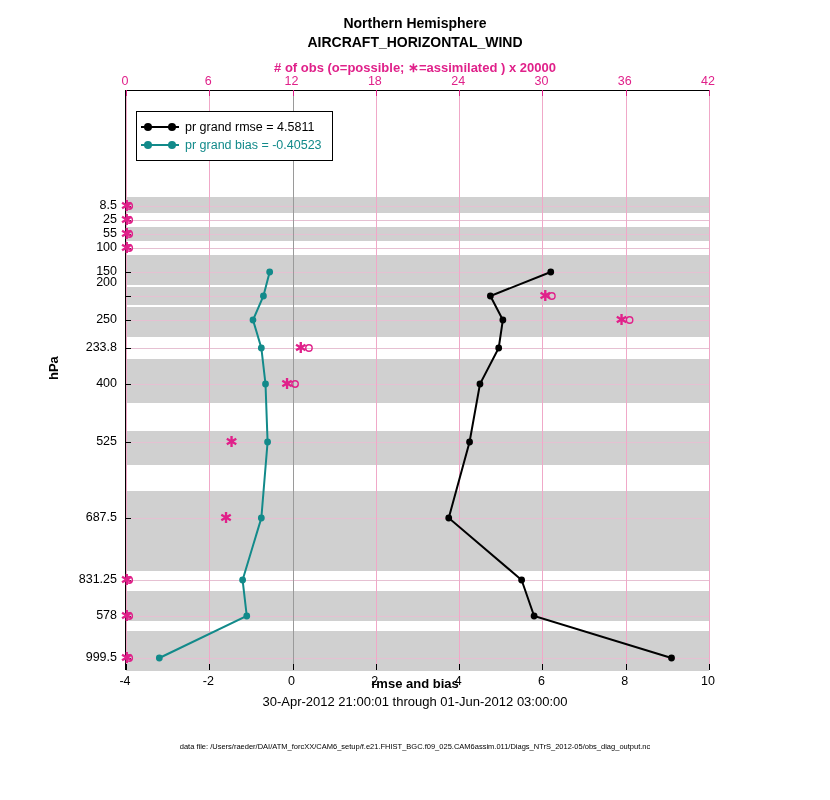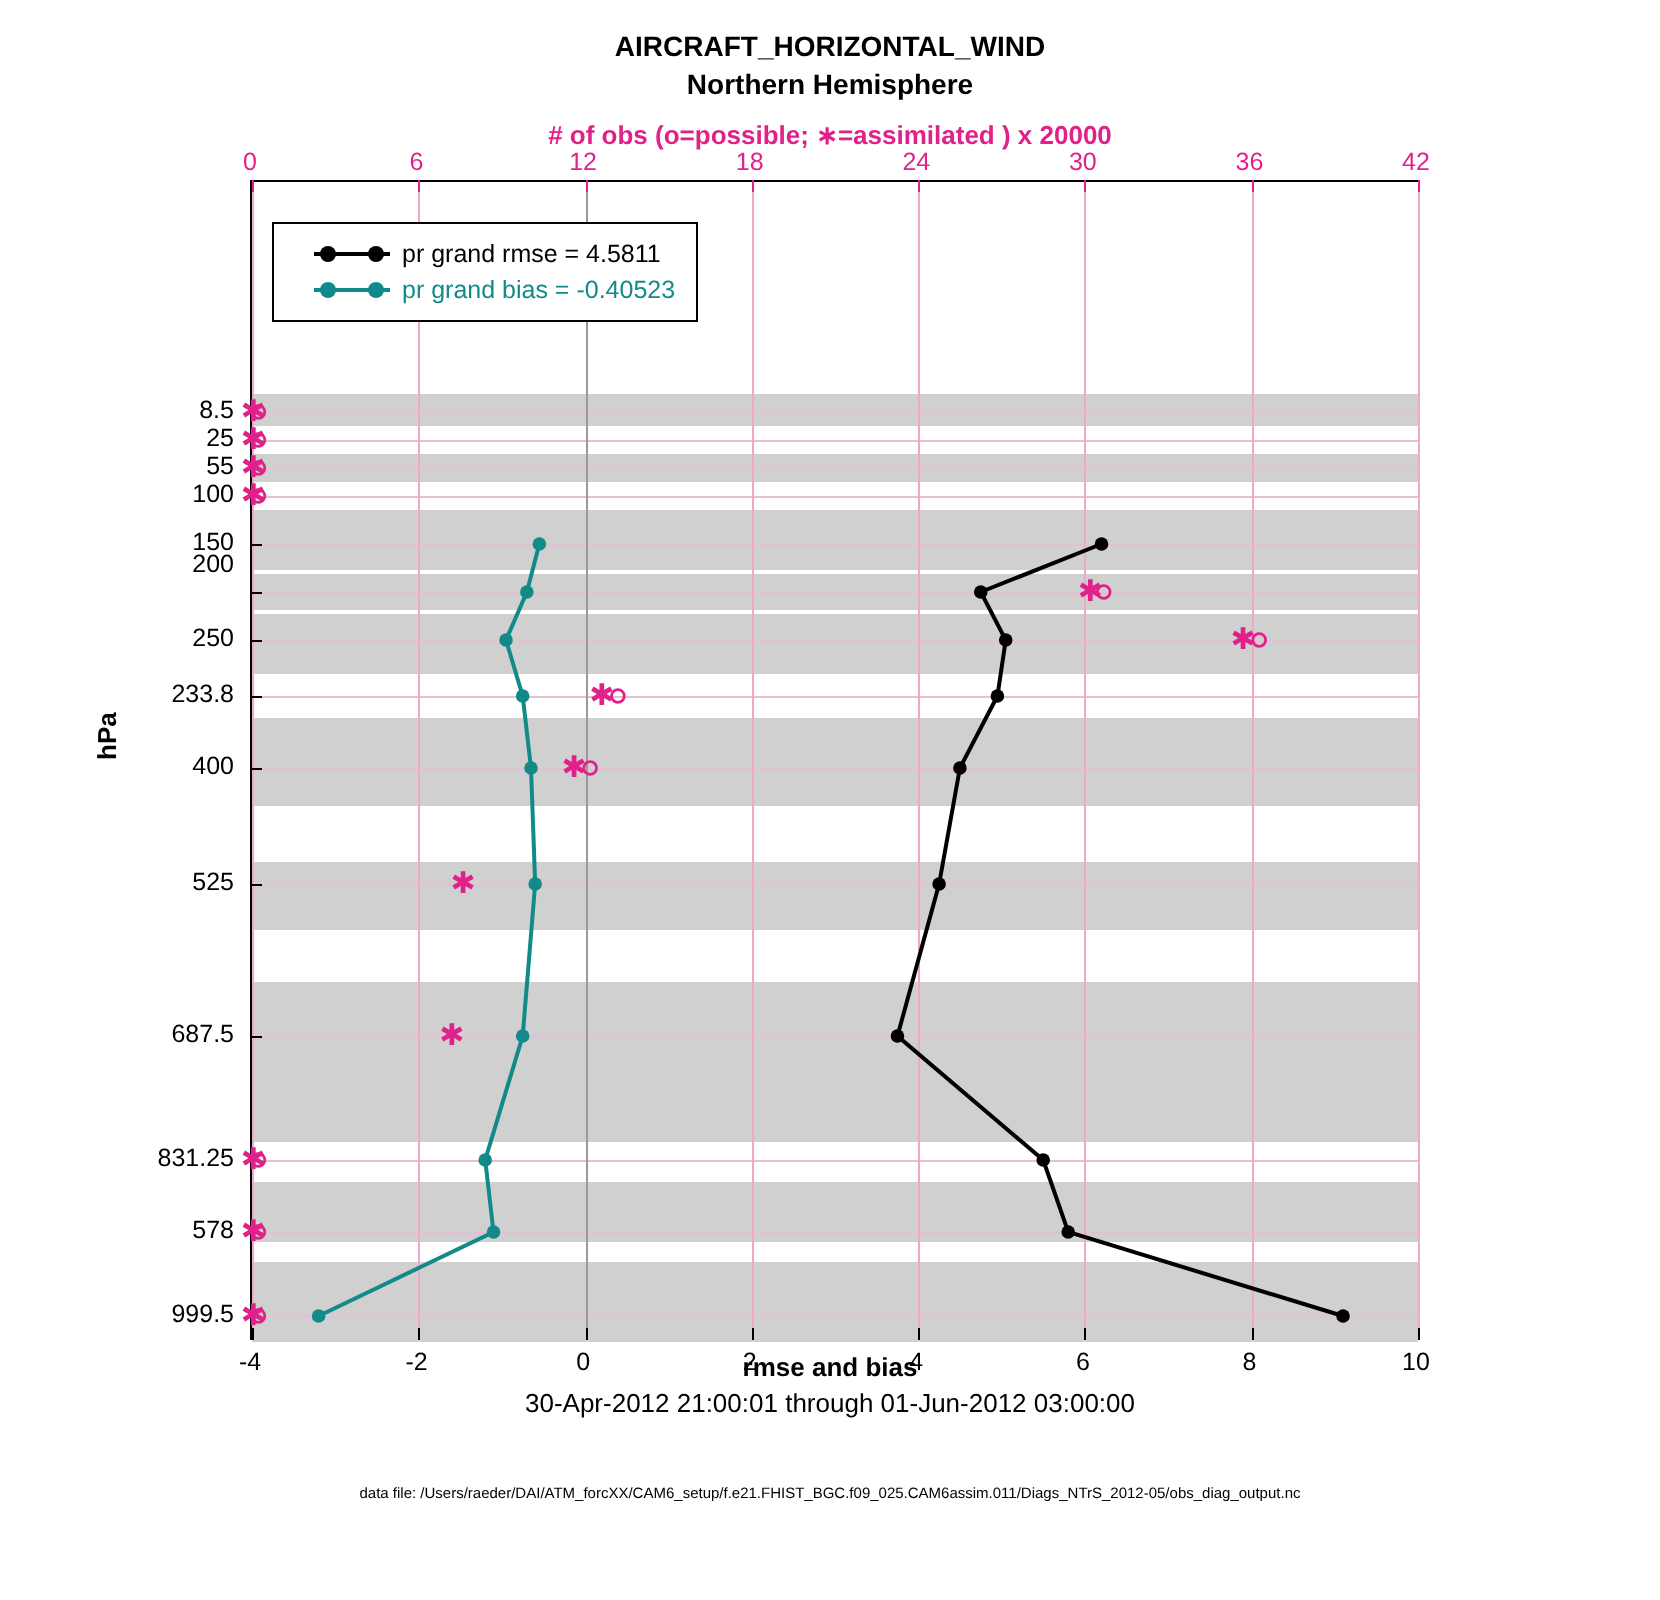--- a/index.html
+++ b/index.html
@@ -158,21 +158,21 @@
     font-size: 7.5px;
     color: #000;
   }
   
   .legend {
     position: absolute;
     left: 10px;
     top: 20px;
     border: 1px solid #000;
     background: #fff;
-    padding: 6px 10px 6px 20px;
+    padding: 6px 10px 6px 4px;
     line-height: 18px;
   }
   .legend-row {
     display: flex;
     align-items: center;
     white-space: nowrap;
   }
   .legend-line {
     position: relative;
     width: 38px;
@@ -205,22 +205,22 @@
     top: 0;
     overflow: visible;
   }
 </style>
 </head>
 <body>
 
 <div id="root">
 
   <div class="title-block">
+    <div class="title-line">Northern Hemisphere</div>
     <div class="title-line">AIRCRAFT_HORIZONTAL_WIND</div>
-    <div class="title-line">Northern Hemisphere</div>
   </div>
 
   <div class="top-axis-label"># of obs (o=possible; ∗=assimilated ) x 20000</div>
 
   <div id="plot">
       <div class="band" style="top: 106px; height: 16px;"></div>
       <div class="band" style="top: 136px; height: 14px;"></div>
       <div class="band" style="top: 164px; height: 30px;"></div>
       <div class="band" style="top: 196px; height: 18px;"></div>
       <div class="band" style="top: 216px; height: 30px;"></div>

